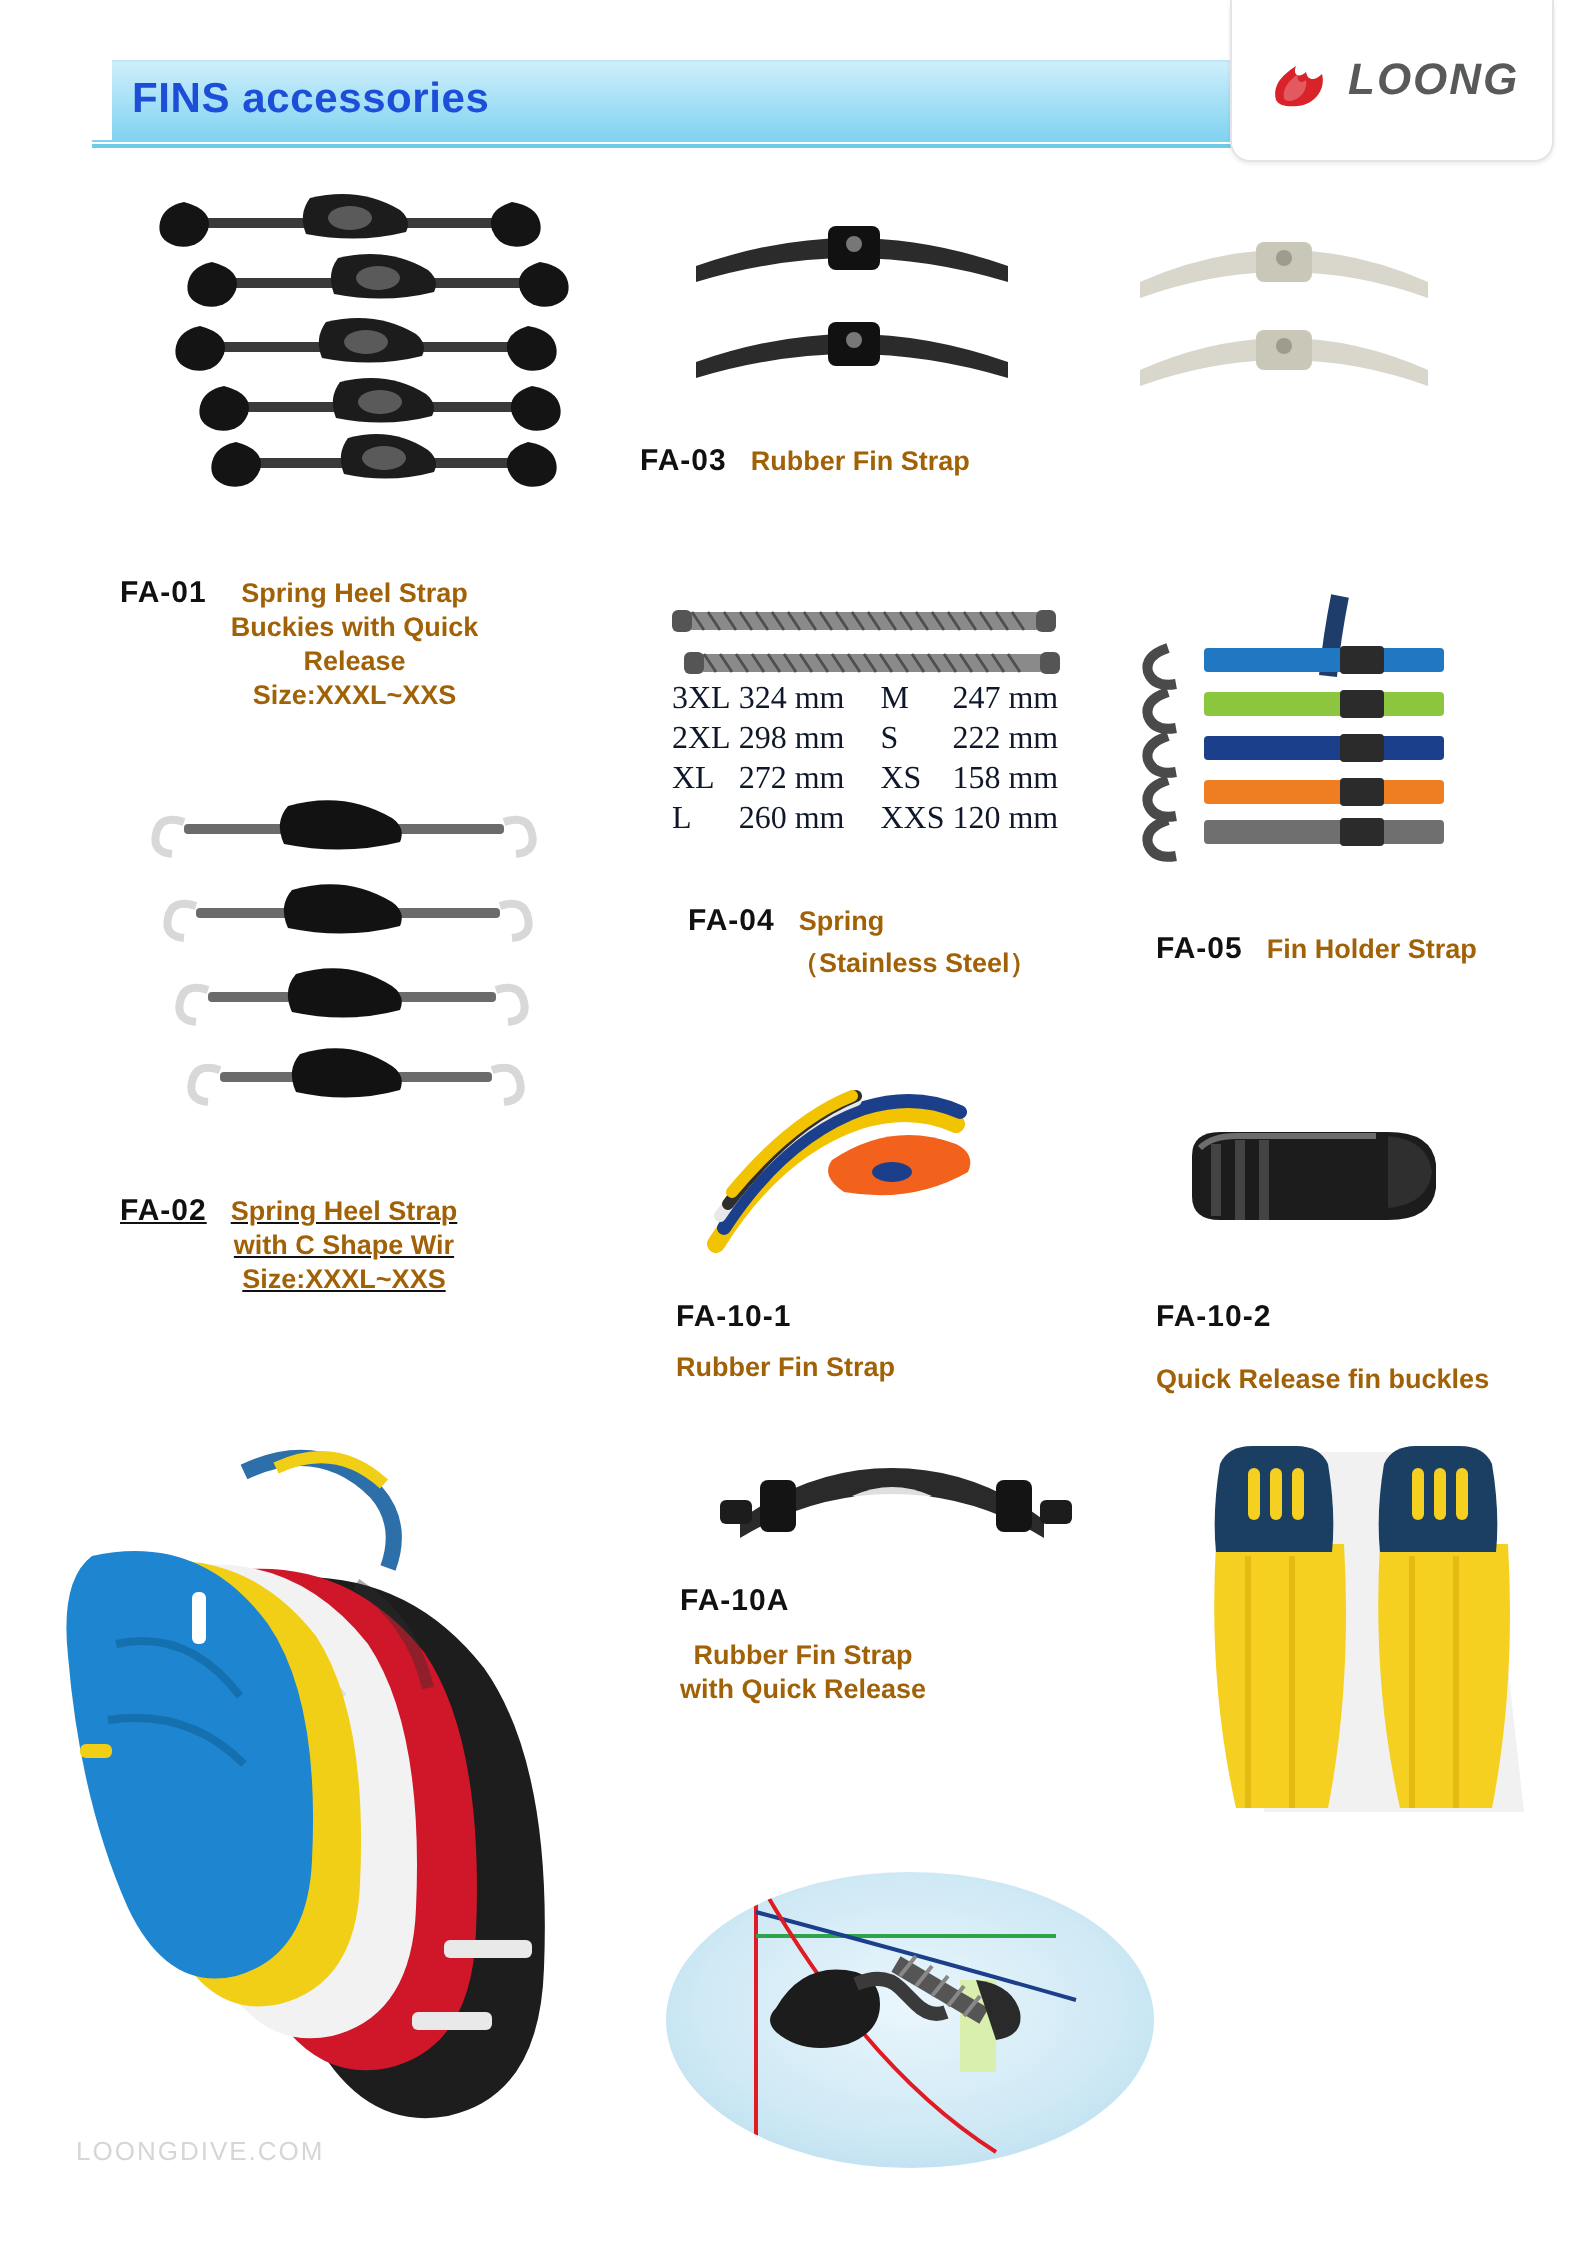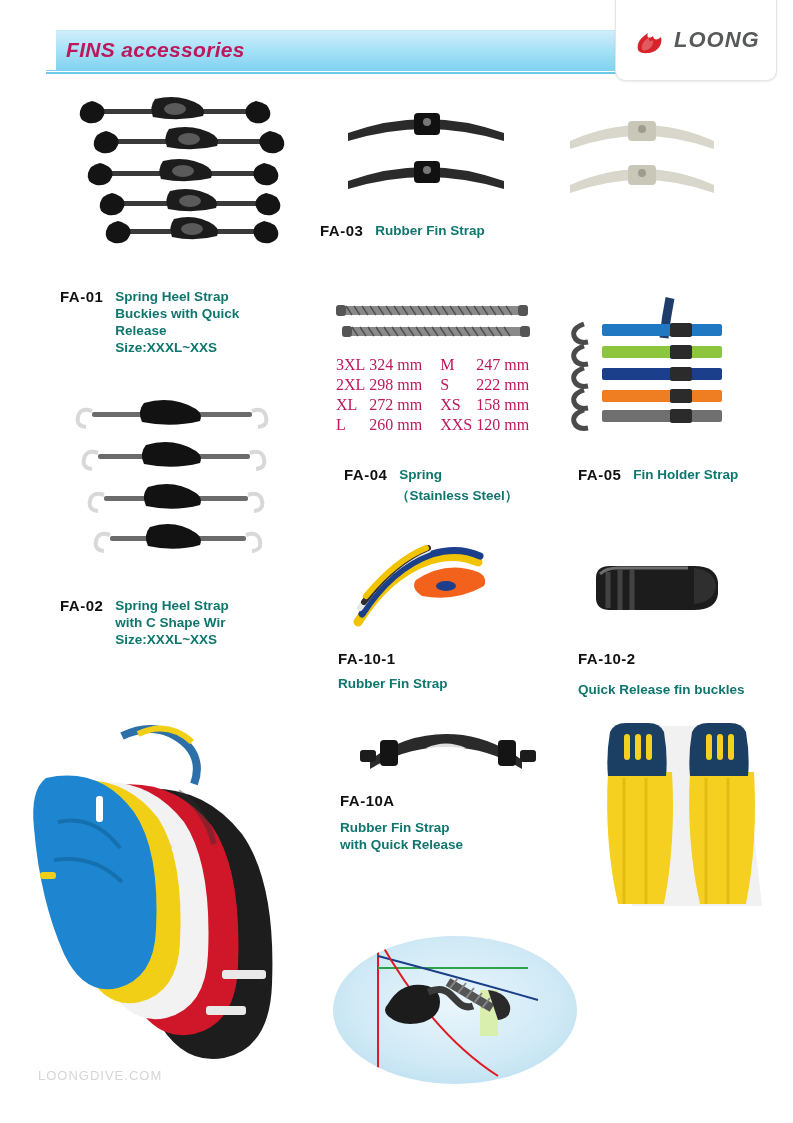--- a/index.html
+++ b/index.html
@@ -33,23 +33,22 @@
     width: 10px;
     height: 40px;
     background: #ffffff;
   }
   .header-title {
     position: absolute;
     left: 66px;
     top: 38px;
     font-size: 21px;
     font-weight: bold;
-    color: #be185d;
+    color: #1d4ed8;
     letter-spacing: 0.3px;
-    font-style: italic;
   }
   .header-rule {
     position: absolute;
     left: 46px;
     top: 72px;
     width: 700px;
     height: 2px;
     background: #6fc9e9;
   }
 
@@ -93,34 +92,35 @@
     font-family: "Liberation Sans", sans-serif;
     font-size: 15px;
     font-weight: bold;
     color: #111;
     letter-spacing: 0.5px;
   }
   .desc {
     font-family: "Liberation Sans", sans-serif;
     font-size: 13.5px;
     font-weight: bold;
-    color: #0f766e;
+    color: #a16207;
     line-height: 17px;
+    text-align: center;
   }
   .row { display: flex; align-items: flex-start; }
   .row .code { margin-right: 12px; white-space: nowrap; }
 
   
   .size-table {
     position: absolute;
     left: 336px;
-    top: 355px;
+    top: 340px;
     font-family: "Liberation Serif", serif;
     font-size: 16px;
-    color: #be185d;
+    color: #0f172a;
     border-collapse: collapse;
   }
   .size-table td { padding: 1px 4px 1px 0; white-space: nowrap; }
   .size-table td.num { padding-right: 18px; }
 
   
   .watermark {
     position: absolute;
     left: 38px;
     top: 1068px;
@@ -228,21 +228,21 @@
       <g transform="translate(20,124)">
         <path d="M18 16 q-12 -4 -14 6 q-2 9 8 10" fill="none" stroke="#d8d8d8" stroke-width="4"></path>
         <rect x="18" y="17" width="136" height="5" rx="2" fill="#6b6b6b"></rect>
         <path d="M58 8 q25 -8 46 6 q7 5 4 12 q-25 7 -52 1 q-5 -11 2 -19 z" fill="#121212"></path>
         <path d="M154 16 q12 -4 14 6 q2 9 -8 10" fill="none" stroke="#d8d8d8" stroke-width="4"></path>
       </g>
     </g>
   </svg>
 </div>
 
-<div class="item" style="left:60px; top:597px; width:260px;">
+<div class="item" style="left:60px; top:597px; width:260px;text-decoration:underline;">
   <div class="row">
     <span class="code">FA-02</span>
     <span class="desc" style="white-space:pre-line">Spring Heel Strap
 with C Shape Wir
 Size:XXXL~XXS</span>
   </div>
 </div>
 
 <div class="item" style="left:336px; top:105px;">
   <svg width="200" height="100" viewBox="0 0 200 100">
@@ -326,21 +326,21 @@
     </tr>
     <tr>
       <td>L</td>
       <td class="num">260 mm</td>
       <td>XXS</td>
       <td class="num">120 mm</td>
     </tr>
   </tbody>
 </table>
 
-<div class="item" style="left:344px; top:466px;">
+<div class="item" style="left:344px; top:452px;">
   <div class="row">
     <span class="code">FA-04</span>
     <span class="desc">Spring</span>
   </div>
   <div class="desc" style="margin-left:52px; margin-top:4px;">（Stainless Steel）</div>
 </div>
 
 <div class="item" style="left:566px; top:296px;">
   <svg width="180" height="135" viewBox="0 0 180 135">
     <g>

